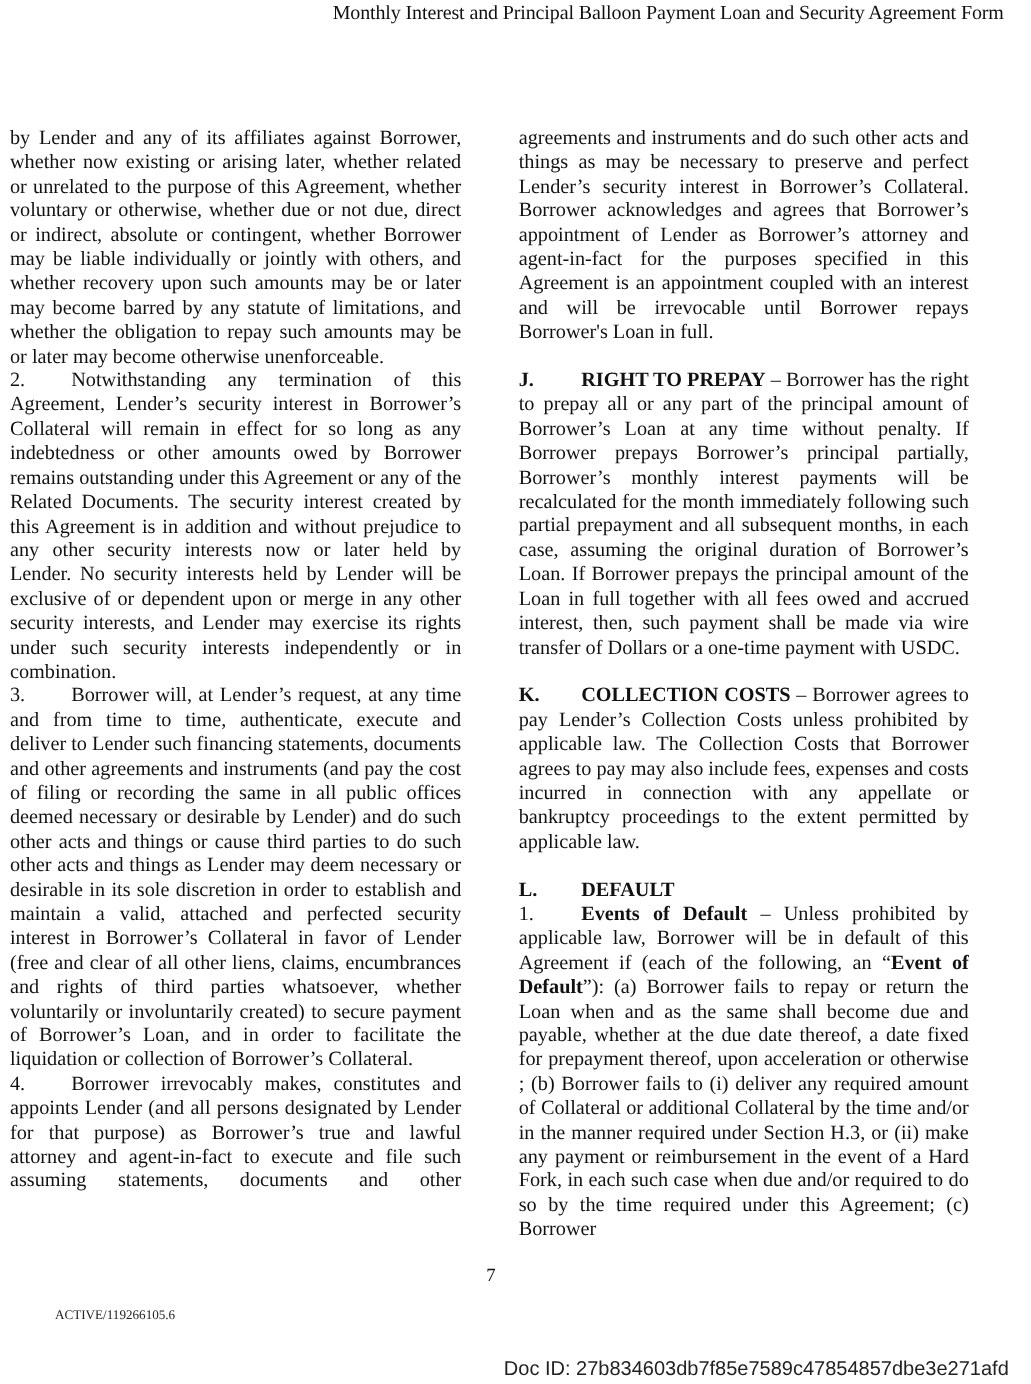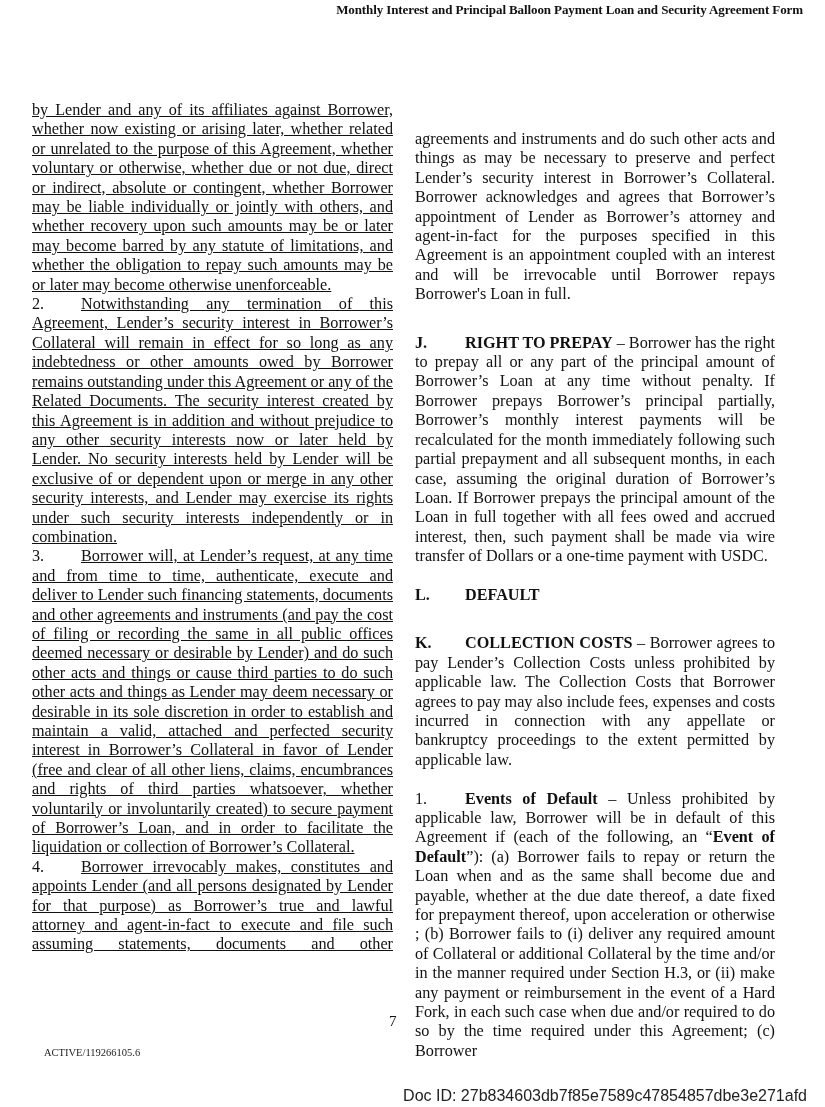--- a/index.html
+++ b/index.html
@@ -13,40 +13,40 @@
       position: relative;
       overflow: hidden;
       color: #111111;
       font-family: "Liberation Serif", "DejaVu Serif", serif;
     }
     .header-title {
       position: absolute;
       top: 2px;
       right: 22px;
       font-family: "Liberation Serif", serif;
-      font-weight: bold;
-      font-size: 13px;
+      font-weight: normal;
+      font-size: 16px;
       letter-spacing: -0.1px;
       white-space: nowrap;
     }
     .column {
       position: absolute;
       top: 101px;
       width: 361px;
       font-size: 16.2px;
       line-height: 19.4px;
       text-align: justify;
     }
-    .col-left { left: 32px; text-decoration: underline; }
+    .col-left { left: 8px; }
     .col-right { left: 415px; width: 360px; }
     .para {
       margin: 0;
       padding: 0;
     }
-    .para.gap-after { margin-bottom: 19.4px; margin-top: 29px; }
+    .para.gap-after { margin-bottom: 19.4px; }
     .num {
       display: inline-block;
       width: 49px;
     }
     .letter {
       display: inline-block;
       width: 50px;
       font-weight: bold;
     }
     .bold { font-weight: bold; }
@@ -98,26 +98,26 @@
   </p>
 </div>
 
 <div class="column col-right">
   <p class="para gap-after">agreements and instruments and do such other acts and things as may be necessary to preserve and perfect Lender’s security interest in Borrower’s Collateral. Borrower acknowledges and agrees that Borrower’s appointment of Lender as Borrower’s attorney and agent-in-fact for the purposes specified in this Agreement is an appointment coupled with an interest and will be irrevocable until Borrower repays Borrower's Loan in full.</p>
 
   <p class="para gap-after">
     <span class="letter">J.</span><span class="bold">RIGHT TO PREPAY</span><span> – </span><span>Borrower has the right to prepay all or any part of the principal amount of Borrower’s Loan at any time without penalty.  If Borrower prepays Borrower’s principal partially, Borrower’s monthly interest payments will be recalculated for the month immediately following such partial prepayment and all subsequent months, in each case, assuming the original duration of Borrower’s Loan. If Borrower prepays the principal amount of the Loan in full together with all fees owed and accrued interest, then, such payment shall be made via wire transfer of Dollars or a one-time payment with USDC.</span>
   </p>
 
+  <p class="para gap-after">
+    <span class="letter">K.</span><span class="bold">COLLECTION COSTS</span><span> – </span><span>Borrower agrees to pay Lender’s Collection Costs unless prohibited by applicable law. The Collection Costs that Borrower agrees to pay may also include fees, expenses and costs incurred in connection with any appellate or bankruptcy proceedings to the extent permitted by applicable law.</span>
+  </p>
+
   <p class="para">
     <span class="letter">L.</span><span class="bold">DEFAULT</span>
-  </p>
-
-  <p class="para gap-after">
-    <span class="letter">K.</span><span class="bold">COLLECTION COSTS</span><span> – </span><span>Borrower agrees to pay Lender’s Collection Costs unless prohibited by applicable law. The Collection Costs that Borrower agrees to pay may also include fees, expenses and costs incurred in connection with any appellate or bankruptcy proceedings to the extent permitted by applicable law.</span>
   </p>
 
   <p class="para" style="text-align-last: justify;">
     <span class="num" style="width:50px;">1.</span><span class="bold">Events of Default</span><span> – </span><span>Unless prohibited by applicable law, Borrower will be in default of this Agreement if (each of the following, an “</span><span class="bold">Event of Default</span><span>”): (a) Borrower fails to repay or return the Loan when and as the same shall become due and payable, whether at the due date thereof, a date fixed for prepayment thereof, upon acceleration or otherwise ; (b) Borrower fails to (i) deliver any required amount of Collateral or additional Collateral by the time and/or in the manner required under Section H.3, or (ii) make any payment or reimbursement in the event of a Hard Fork, in each such case when due and/or required to do so by the time required under this Agreement; (c) Borrower</span>
   </p>
 </div>
 
 <div class="page-number">7</div>
 <div class="footer-id">ACTIVE/119266105.6</div>
 <div class="doc-id">Doc ID: 27b834603db7f85e7589c47854857dbe3e271afd</div>

